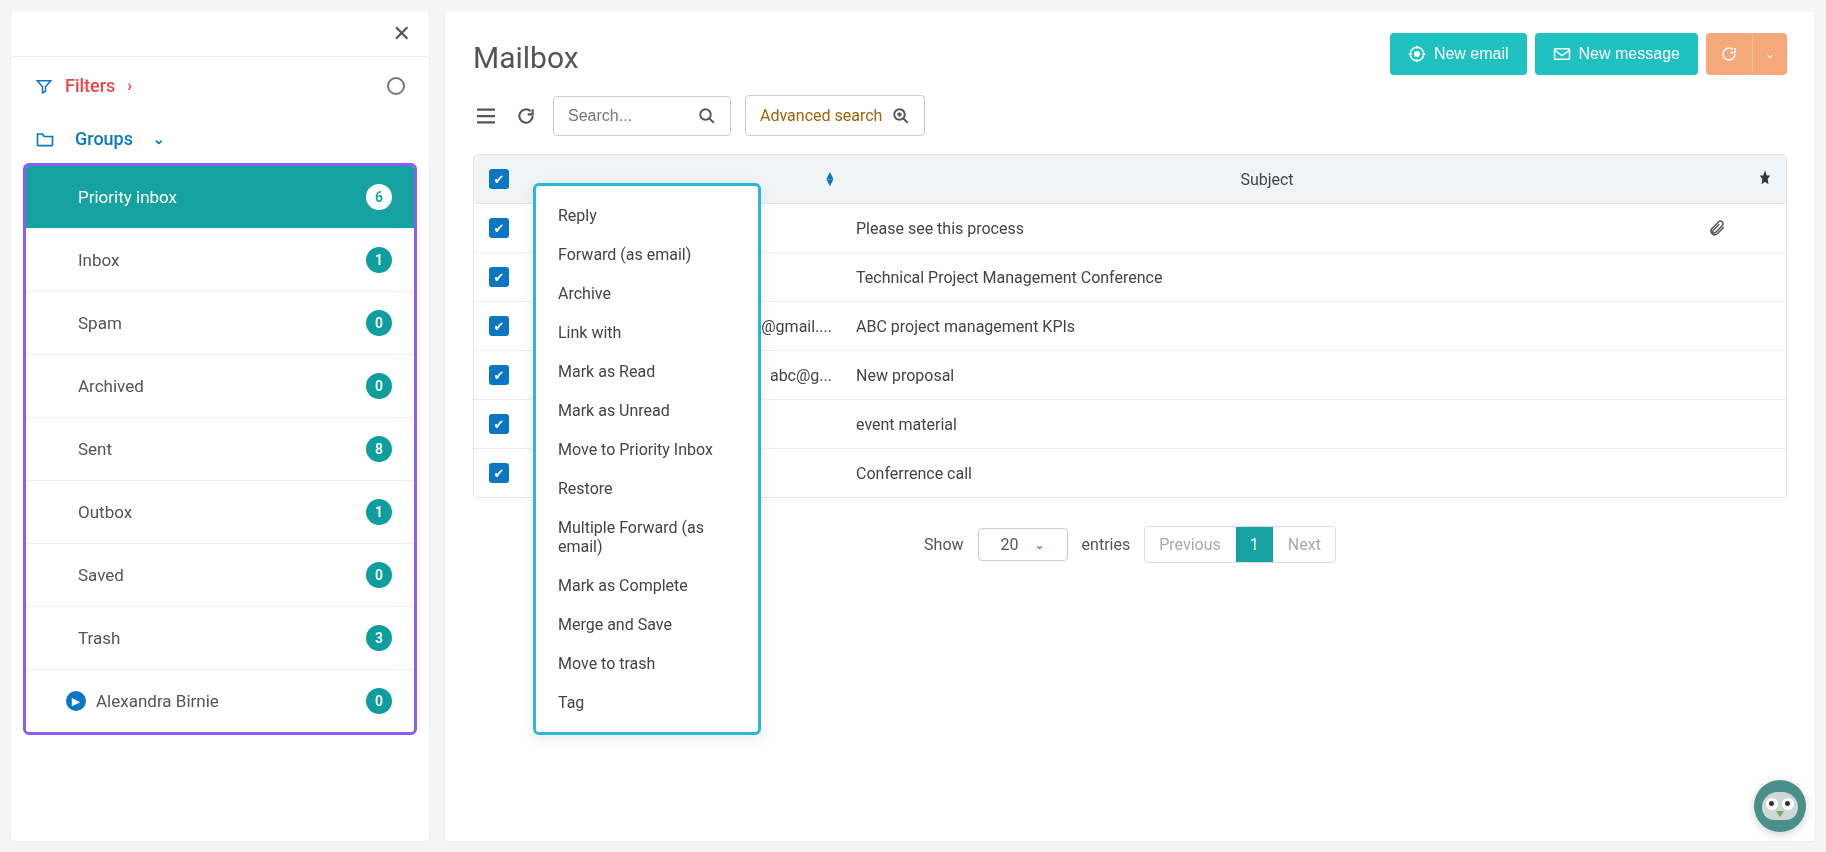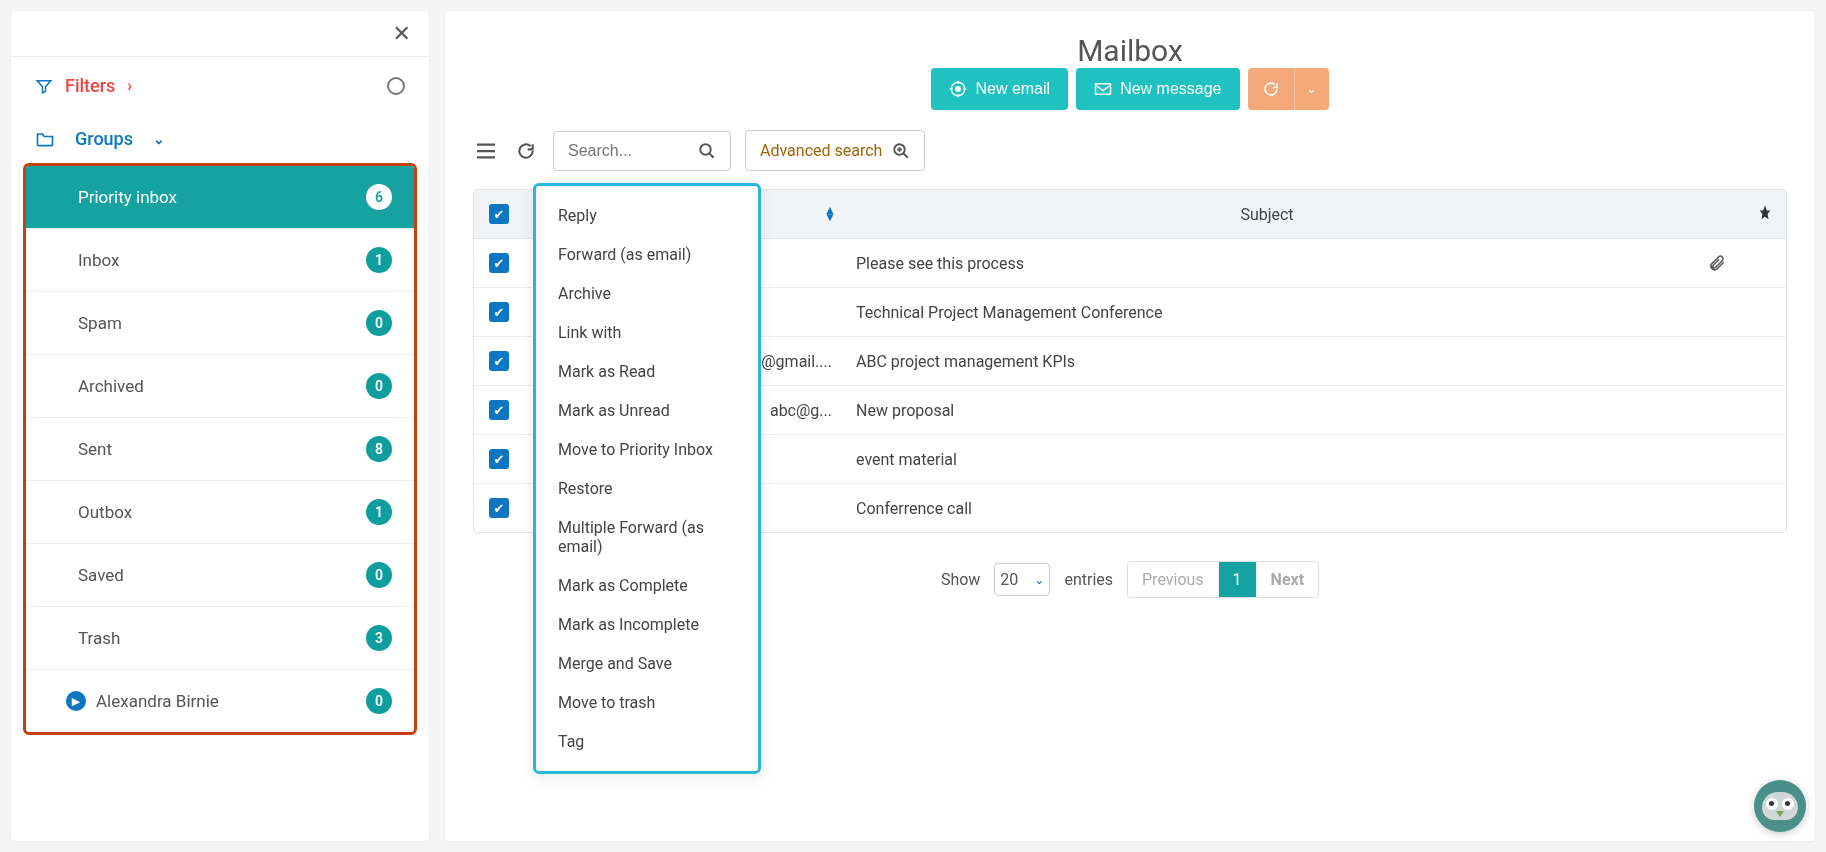--- a/index.html
+++ b/index.html
@@ -12,33 +12,33 @@
 .sidebar-top { display: flex; justify-content: flex-end; padding: 10px 18px; border-bottom: 1px solid #eee; }
 .close-x { font-size: 22px; color: #555; cursor: pointer; }
 
 .filters-row { display: flex; align-items: center; justify-content: space-between; padding: 18px 24px; }
 .filters-left { display: flex; align-items: center; gap: 12px; color: #ef4444; font-size: 18px; font-weight: 500; cursor: pointer; }
 .filters-left svg { width: 18px; height: 18px; }
 .radio-outline { width: 18px; height: 18px; border: 2px solid #777; border-radius: 50%; }
 
 .groups-row { display: flex; align-items: center; gap: 20px; padding: 14px 24px; color: #0b77c2; font-size: 18px; font-weight: 500; cursor: pointer; }
 
-.folders { border: 3px solid #c2410c; border-radius: 6px; margin: 0 12px 20px 12px; overflow: hidden; }
+.folders { border: 3px solid #8b5cf6; border-radius: 6px; margin: 0 12px 20px 12px; overflow: hidden; }
 .folder { display: flex; align-items: center; justify-content: space-between; padding: 18px 22px 18px 52px; border-bottom: 1px solid #eee; cursor: pointer; color: #555; font-size: 17px; }
 .folder:last-child { border-bottom: none; }
 .folder.active { background: #17a2a2; color: #fff; }
 .badge { background: #0f9e9e; color: #fff; border-radius: 999px; min-width: 26px; height: 26px; display: inline-flex; align-items: center; justify-content: center; font-size: 14px; font-weight: 600; padding: 0 8px; }
 .folder.active .badge { background: #fff; color: #17a2a2; }
 .user-row { display: flex; align-items: center; gap: 10px; justify-content: space-between; padding: 18px 22px 18px 40px; color: #555; font-size: 17px; }
 .user-left { display: flex; align-items: center; gap: 10px; }
 .arrow-circle { width: 20px; height: 20px; border-radius: 50%; background: #0b77c2; display: inline-flex; align-items: center; justify-content: center; color: #fff; font-size: 11px; }
 
 
 .main { flex: 1; background: #fff; border: 1px solid #eee; border-radius: 4px; padding: 22px 28px; position: relative; display: flex; flex-direction: column; }
-.header-row { display: flex; justify-content: space-between; align-items: center; margin-bottom: 20px; flex-direction: column; }
+.header-row { display: flex; justify-content: space-between; align-items: flex-end; margin-bottom: 20px; }
 .title { font-size: 30px; font-weight: 400; color: #555; }
 .header-buttons { display: flex; gap: 8px; }
 .btn { border: none; border-radius: 4px; padding: 12px 18px; font-size: 16px; color: #fff; cursor: pointer; display: inline-flex; align-items: center; gap: 8px; }
 .btn-teal { background: #1fc1c1; }
 .btn-orange { background: #f5a97a; }
 .btn-split { display: flex; gap: 0; }
 .btn-split .btn { border-radius: 4px 0 0 4px; padding: 12px 14px; }
 .btn-split .btn.caret { border-radius: 0 4px 4px 0; border-left: 1px solid rgba(255,255,255,0.3); padding: 12px 12px; }
 
 .toolbar-row { display: flex; align-items: center; gap: 14px; margin-bottom: 18px; }
@@ -60,25 +60,25 @@
 .trow { display: flex; border-bottom: 1px solid #eee; }
 .trow:last-child { border-bottom: none; }
 .chk { width: 20px; height: 20px; background: #0b77c2; border-radius: 3px; display: inline-flex; align-items: center; justify-content: center; color: #fff; font-size: 13px; }
 
 
 .context-menu { position: absolute; top: 172px; left: 88px; width: 228px; background: #fff; border: 3px solid #2ab7d9; border-radius: 6px; padding: 10px 0; z-index: 50; box-shadow: 0 4px 16px rgba(0,0,0,0.08); }
 .context-menu .item { padding: 10px 22px; font-size: 16px; color: #444; cursor: pointer; }
 
 
 .footer-row { display: flex; justify-content: center; align-items: center; gap: 14px; margin-top: 28px; font-size: 16px; color: #555; }
-.select-box { border: 1px solid #ccc; border-radius: 4px; padding: 6px 5px; display: inline-flex; align-items: center; gap: 16px; }
+.select-box { border: 1px solid #ccc; border-radius: 4px; padding: 6px 22px; display: inline-flex; align-items: center; gap: 16px; }
 .select-box .caret { color: #0b77c2; font-size: 12px; }
 .pager { display: flex; border: 1px solid #ddd; border-radius: 4px; overflow: hidden; }
 .pager .pg { padding: 8px 14px; color: #aaa; border-right: 1px solid #eee; cursor: pointer; }
-.pager .pg:last-child { border-right: none; font-weight: bold; }
+.pager .pg:last-child { border-right: none; }
 .pager .pg.active { background: #17a2a2; color: #fff; }
 
 
 .owl { position: fixed; right: 20px; bottom: 20px; width: 52px; height: 52px; border-radius: 50%; background: #4a8f8a; display: flex; align-items: center; justify-content: center; box-shadow: 0 2px 8px rgba(0,0,0,0.2); }
 .owl .face { width: 36px; height: 28px; background: #cfd8d6; border-radius: 18px 18px 14px 14px; position: relative; }
 .owl .eye { position: absolute; width: 12px; height: 12px; background: #fff; border-radius: 50%; top: 6px; }
 .owl .eye.l { left: 4px; } .owl .eye.r { right: 4px; }
 .owl .pupil { position: absolute; width: 5px; height: 5px; background: #333; border-radius: 50%; top: 3px; left: 3px; }
 .owl .beak { position: absolute; bottom: 3px; left: 50%; transform: translateX(-50%); width: 0; height: 0; border-left: 4px solid transparent; border-right: 4px solid transparent; border-top: 6px solid #7a5; }
 
@@ -324,21 +324,20 @@
       <div class="item">Reply</div>
       <div class="item">Forward (as email)</div>
       <div class="item">Archive</div>
       <div class="item">Link with</div>
       <div class="item">Mark as Read</div>
       <div class="item">Mark as Unread</div>
       <div class="item">Move to Priority Inbox</div>
       <div class="item">Restore</div>
       <div class="item">Multiple Forward (as email)</div>
       <div class="item">Mark as Complete</div>
-      <div class="item">Mark as Incomplete</div>
       <div class="item">Merge and Save</div>
       <div class="item">Move to trash</div>
       <div class="item">Tag</div>
     </div>
 
     <div class="footer-row">
       <span>Show</span>
       <span class="select-box">
         <span>20</span>
         <span class="caret">⌄</span>

